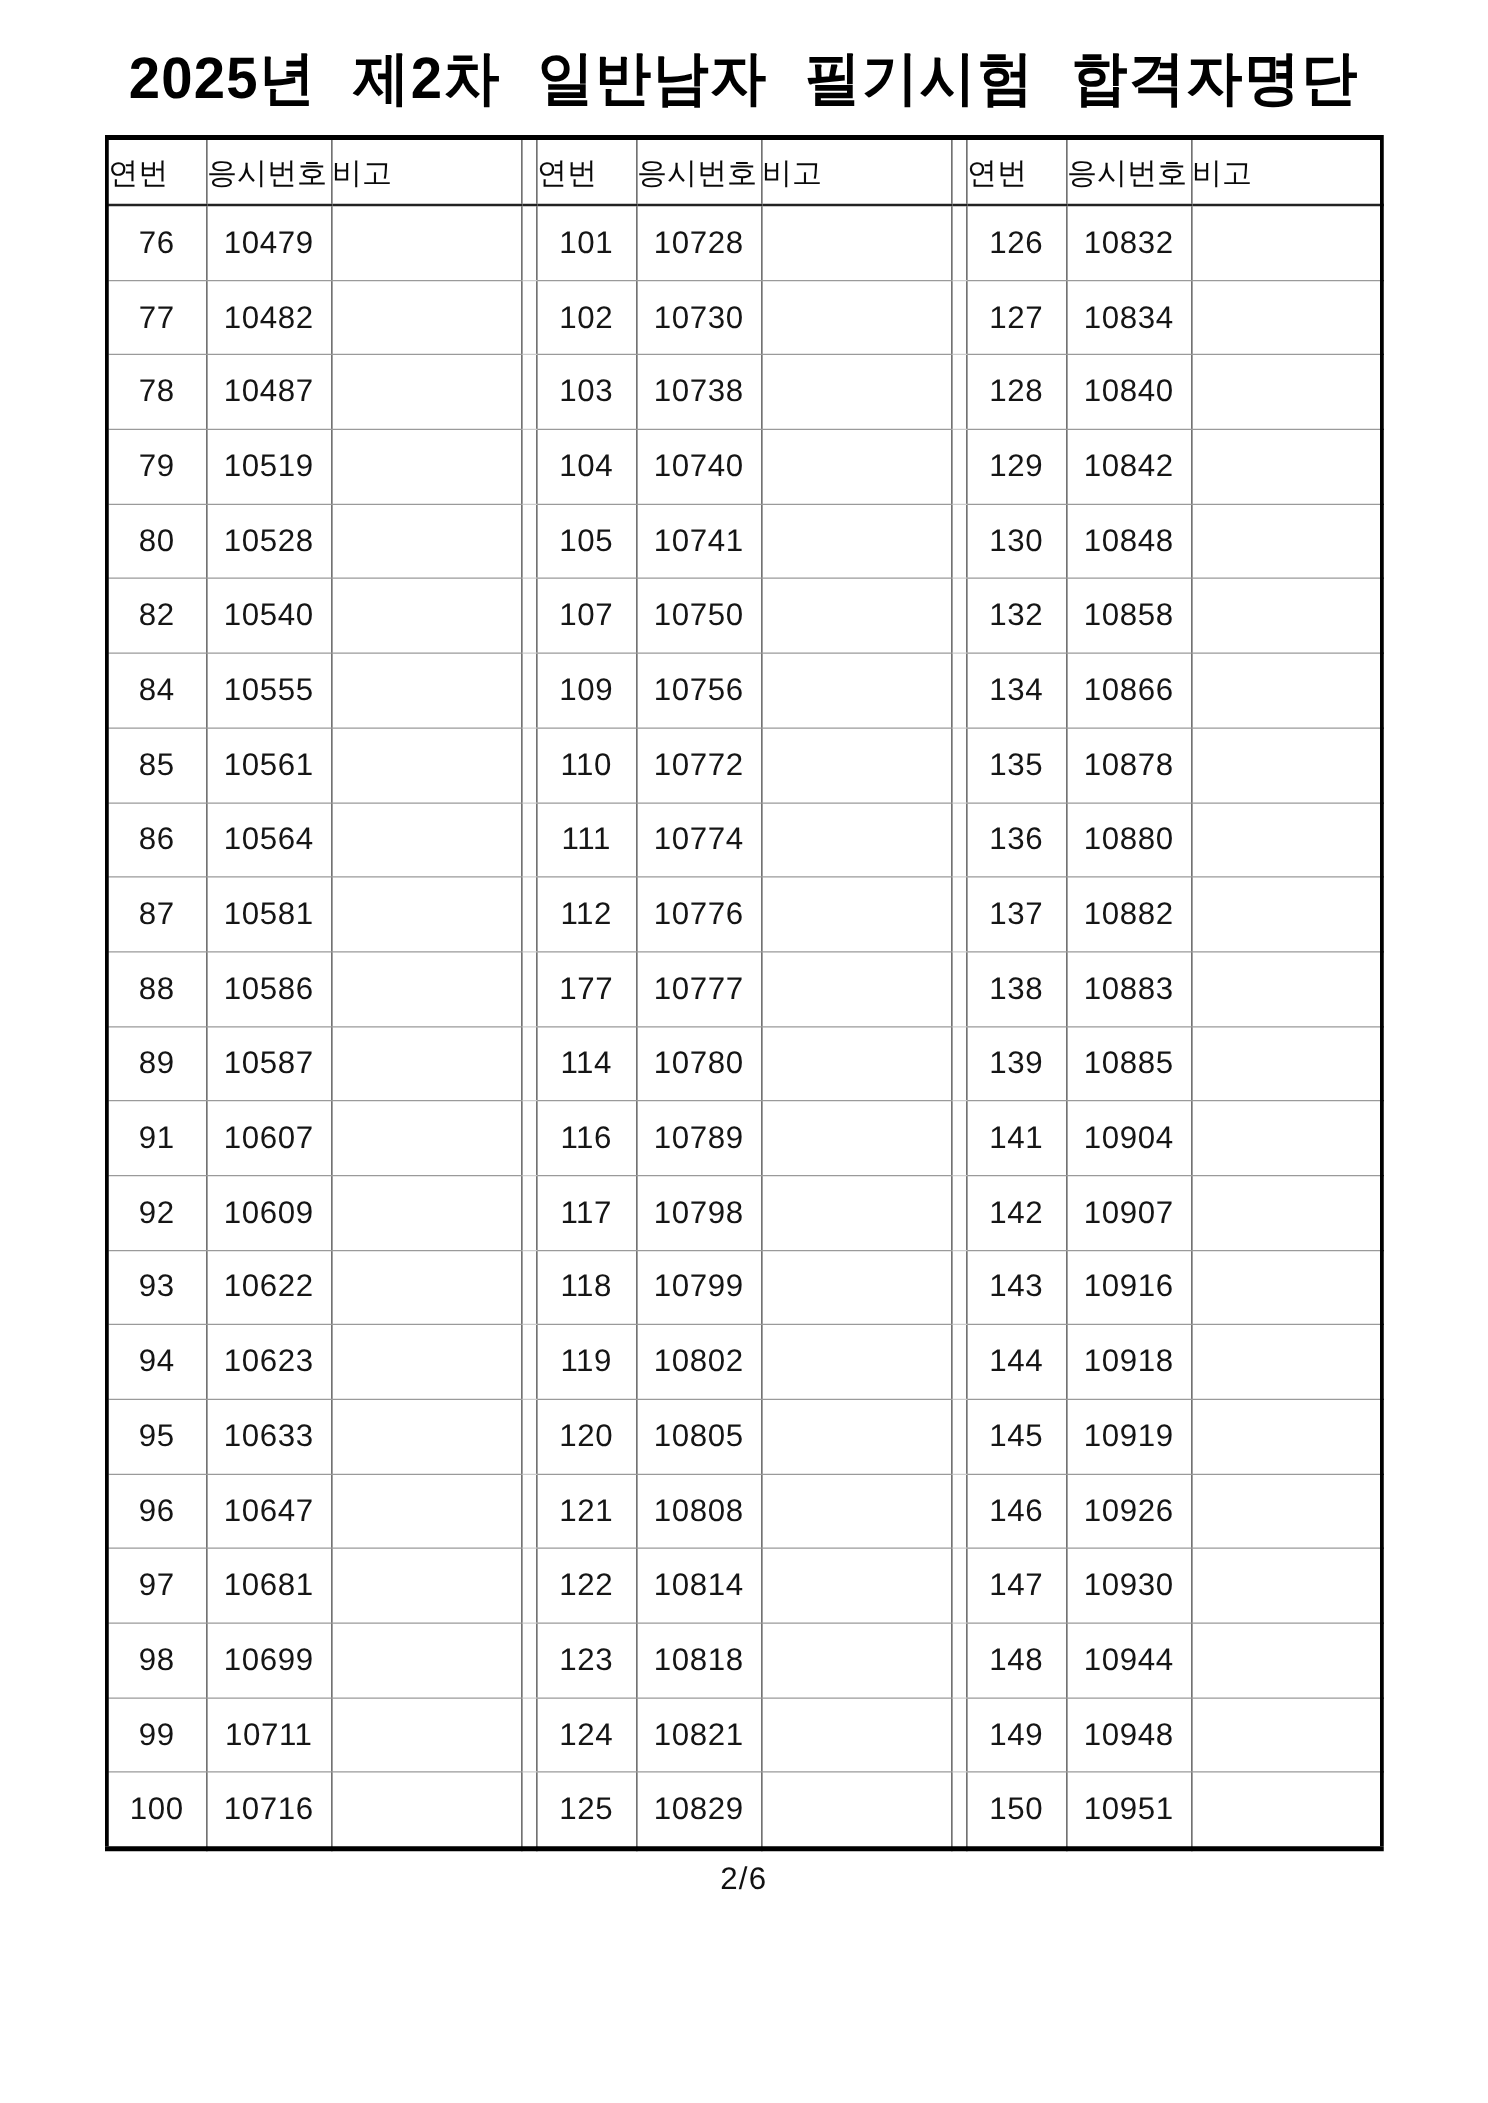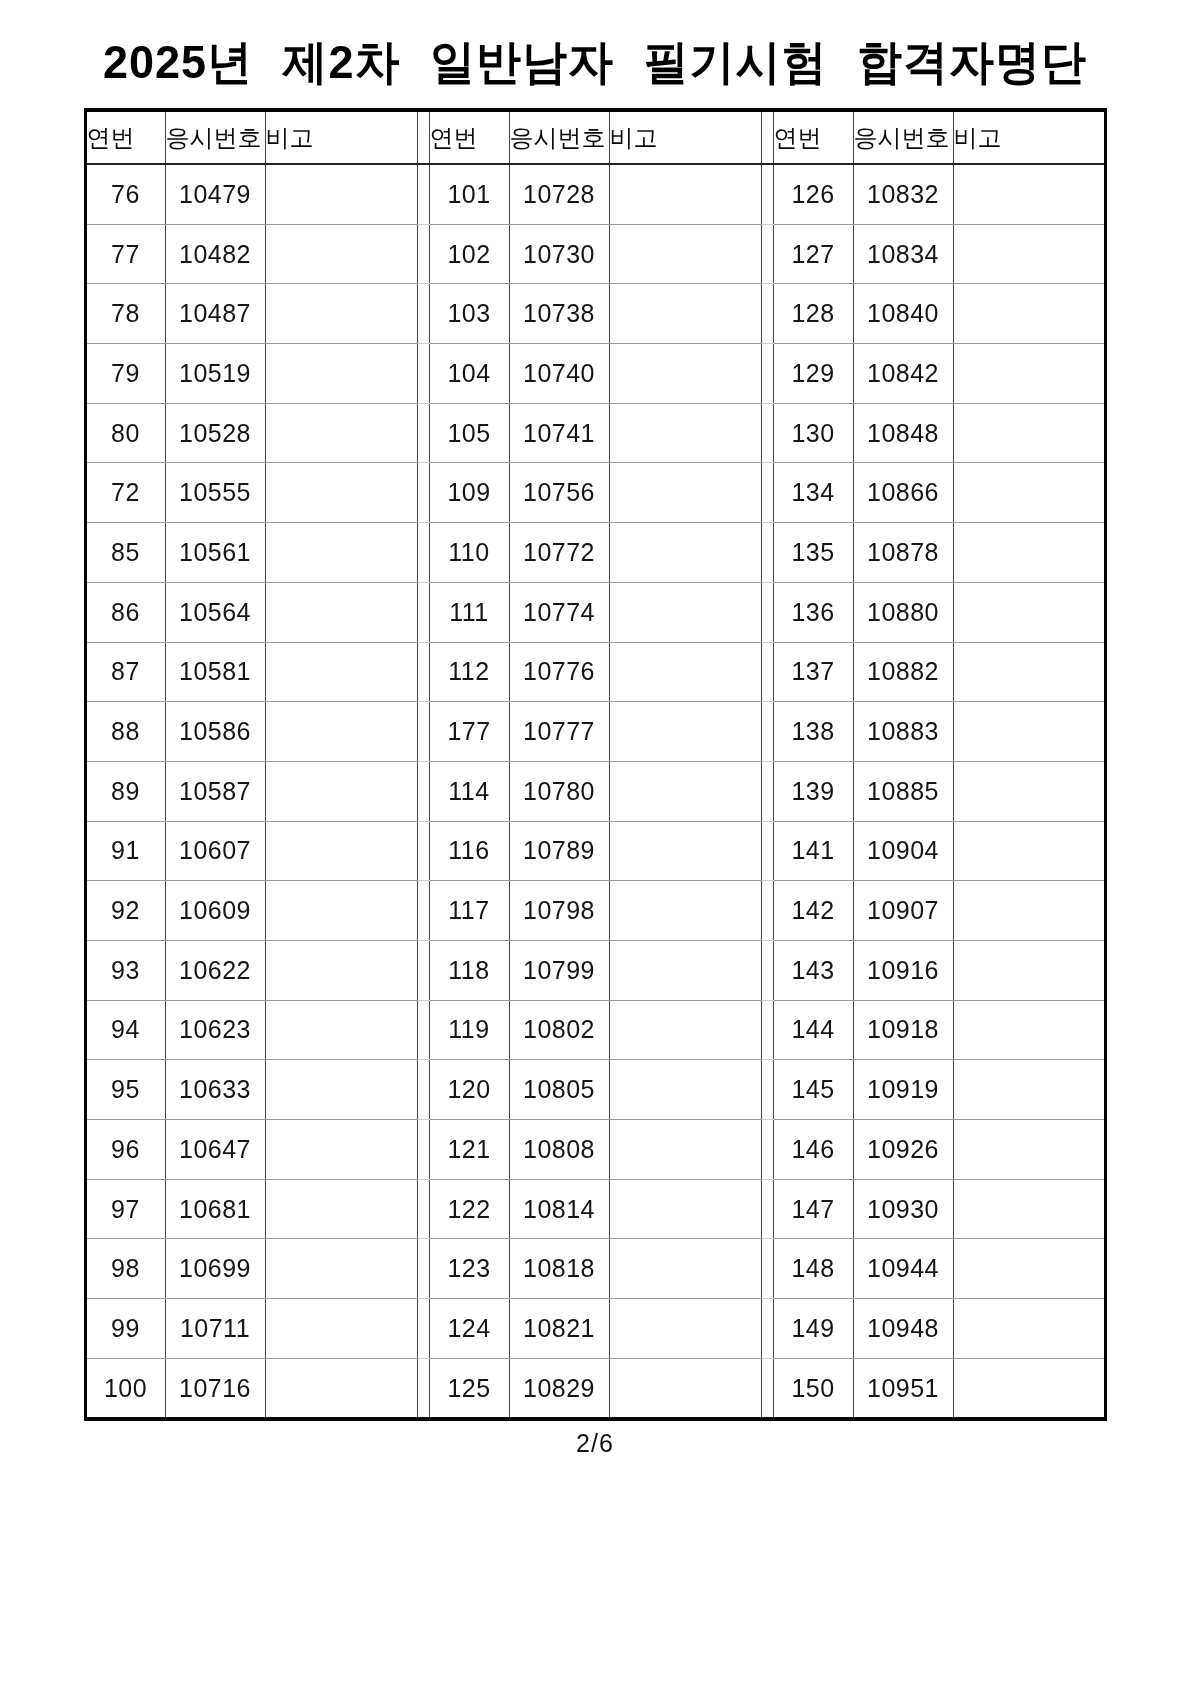--- a/index.html
+++ b/index.html
@@ -182,21 +182,34 @@
           <td class="spacer"></td>
           <td>105</td>
           <td>10741</td>
           <td></td>
           <td class="spacer"></td>
           <td>130</td>
           <td>10848</td>
           <td></td>
         </tr>
         <tr>
-          <td>72</td>
+          <td>82</td>
+          <td>10540</td>
+          <td></td>
+          <td class="spacer"></td>
+          <td>107</td>
+          <td>10750</td>
+          <td></td>
+          <td class="spacer"></td>
+          <td>132</td>
+          <td>10858</td>
+          <td></td>
+        </tr>
+        <tr>
+          <td>84</td>
           <td>10555</td>
           <td></td>
           <td class="spacer"></td>
           <td>109</td>
           <td>10756</td>
           <td></td>
           <td class="spacer"></td>
           <td>134</td>
           <td>10866</td>
           <td></td>

